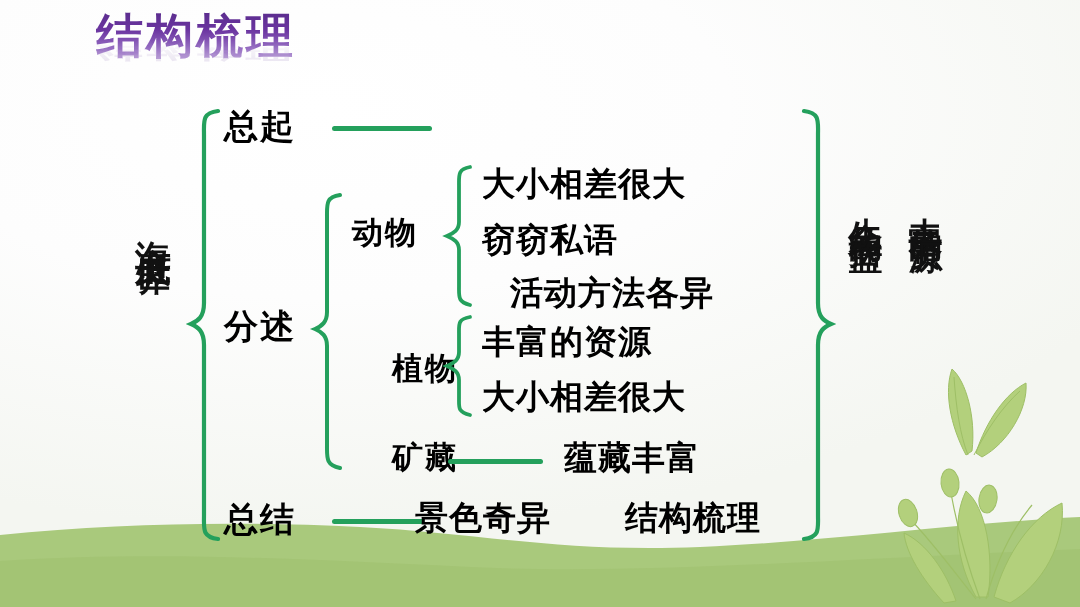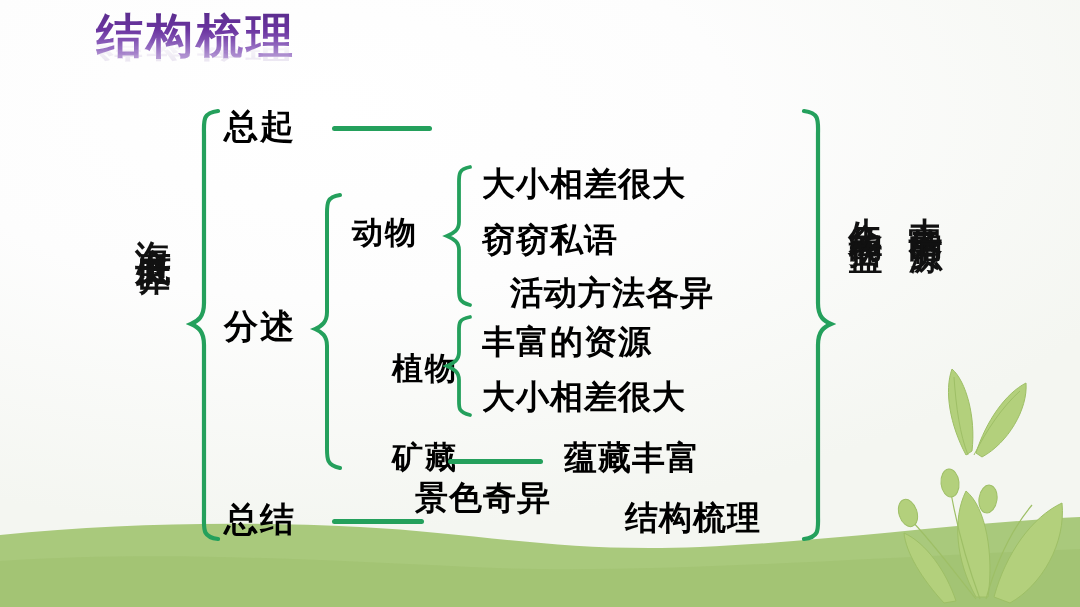--- a/index.html
+++ b/index.html
@@ -196,21 +196,21 @@
     </div>
     <div class="node leaf" style="left:482px; top:320px;">丰富的资源</div>
     <div class="node leaf" style="left:482px; top:375px;">大小相差很大</div>
 
     <div class="node lvl2" style="left:352px; top:437px;margin-left:40px;">矿藏</div>
     <div class="conn" style="left:448px; top:459px; width:95px;"></div>
     <div class="node leaf" style="left:535px; top:436px;margin-left:29px;">蕴藏丰富</div>
 
     <div class="node lvl1" style="left:224px; top:497px;">总结</div>
     <div class="conn" style="left:332px; top:519px; width:92px;"></div>
-    <div class="node leaf" style="left:415px; top:476px;">景色奇异</div>
+    <div class="node leaf" style="left:415px; top:496px;">景色奇异</div>
     <div class="node leaf" style="left:625px; top:496px;">结构梳理</div>
 
     <div class="brace" style="left:800px; top:105px; width:34px; height:440px;">
       <svg width="34" height="440" viewBox="0 0 34 440">
         <path d="M4,6 C20,8 18,16 18,30 L18,198 C18,212 24,216 31,219 C24,222 18,226 18,240 L18,410
                  C18,424 20,432 4,434" fill="none" stroke="#24a05c" stroke-width="4.2" stroke-linecap="round"></path>
       </svg>
     </div>
 
     <div class="vert out" style="left:843px; top:190px;">生命的摇篮</div>

